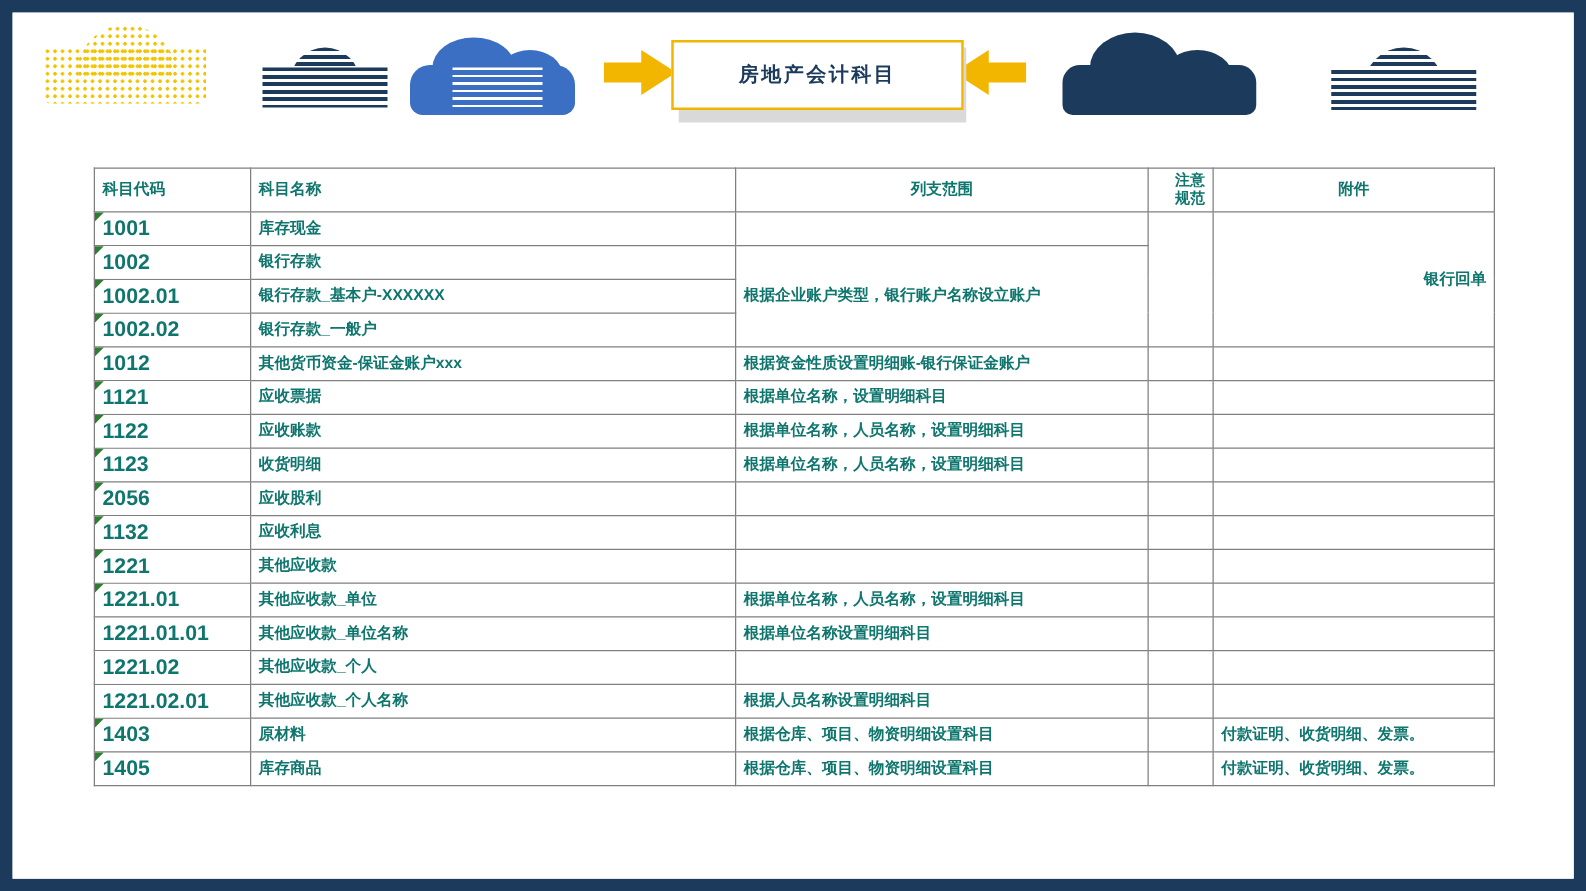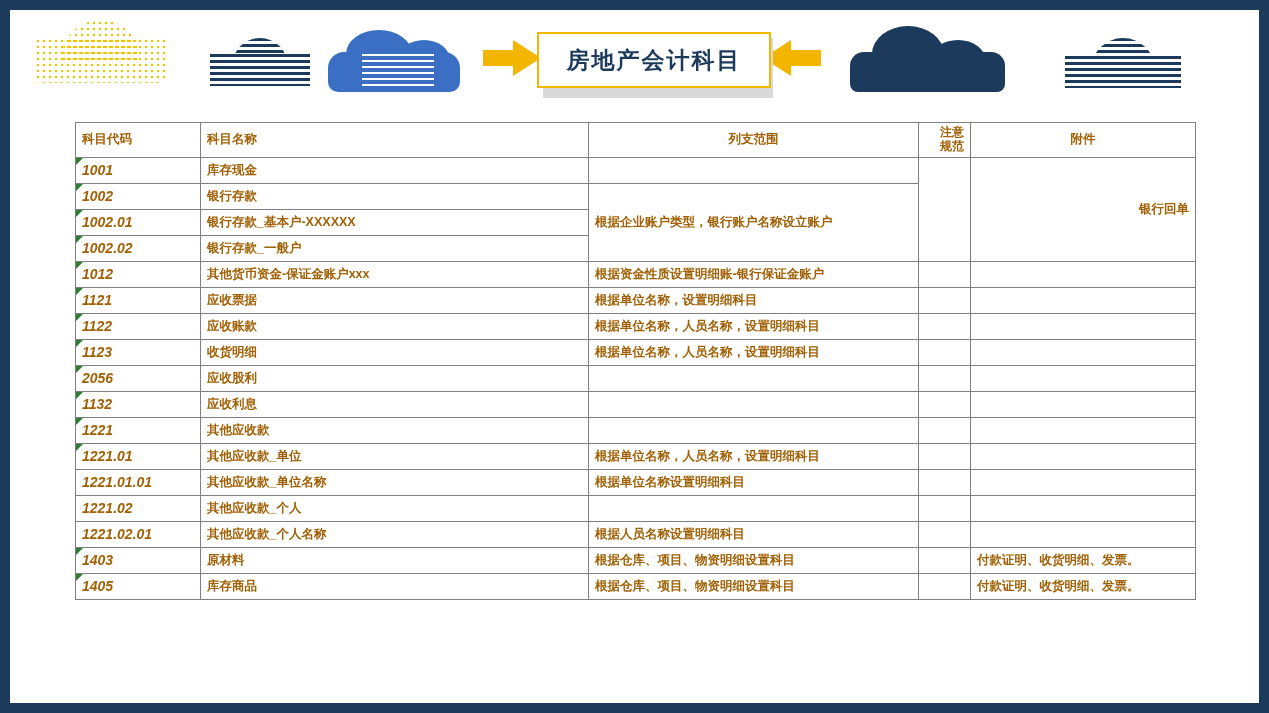--- a/index.html
+++ b/index.html
@@ -165,21 +165,21 @@
     position: absolute;
     left: 72px; top: 10px;
     width: 230px; height: 52px;
     background: #ffffff;
     border: 2px solid #f2b600;
     display: flex;
     align-items: center;
     justify-content: center;
   }
   .title-text {
-    font-size: 23px;
+    font-size: 16px;
     font-weight: bold;
     color: #1b3a5c;
     letter-spacing: 2px;
     white-space: nowrap;
   }
   .arrow-left, .arrow-right {
     position: absolute;
     top: 16px;
     width: 60px; height: 40px;
   }
@@ -191,21 +191,22 @@
     position: absolute;
     left: 65px;
     top: 112px;
     width: 1120px;
   }
   table.acct {
     border-collapse: collapse;
     width: 1120px;
     table-layout: fixed;
     font-size: 12.5px;
-    color: #a16207;
+    color: #0f766e;
+    margin-top: 12px;
   }
   table.acct td, table.acct th {
     border: 1px solid #808080;
     padding: 3px 6px;
     vertical-align: middle;
     height: 20px;
     box-sizing: border-box;
     font-weight: bold;
     background: #ffffff;
   }
@@ -214,22 +215,21 @@
   .c-scope { width: 330px; }
   .c-note { width: 52px; }
   .c-attach { width: 225px; }
 
   .hdr-row td { height: 56px; }
   .hdr-center { text-align: center; }
   .hdr-note { text-align: right; font-size: 12px; line-height: 1.15; }
 
   .code-cell {
     position: relative;
-    font-size: 14px;
-    font-style: italic;
+    font-size: 17px;
   }
   .code-cell.mark::before {
     content: "";
     position: absolute;
     left: 0; top: 0;
     width: 0; height: 0;
     border-top: 7px solid #2e7d32;
     border-right: 7px solid transparent;
   }
   .center { text-align: right; }

